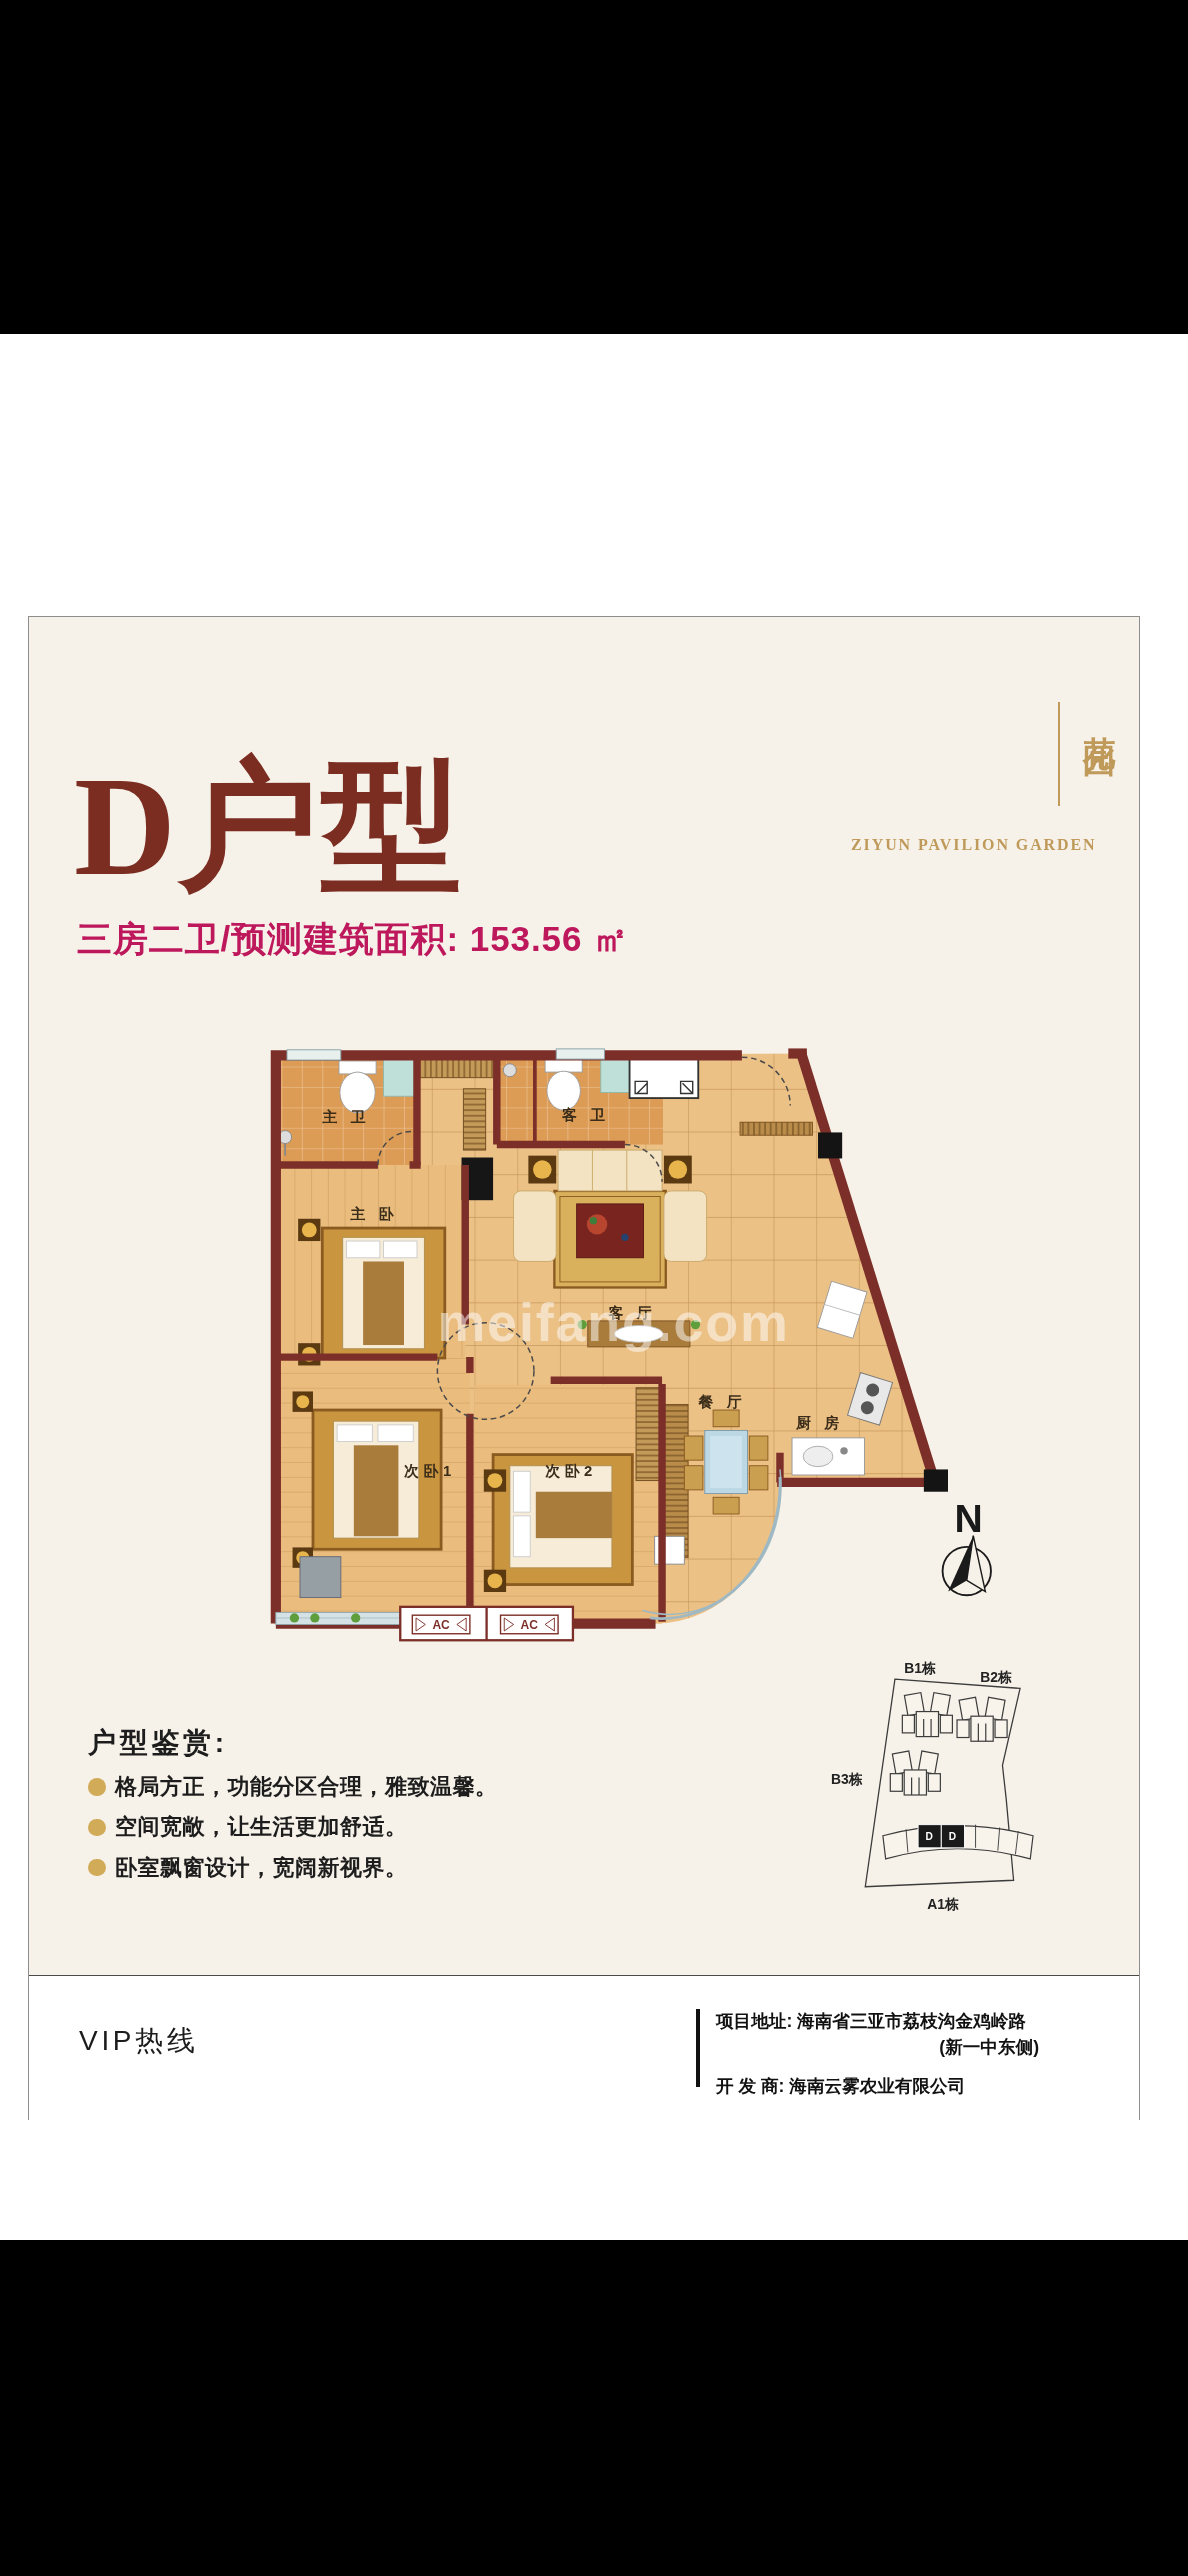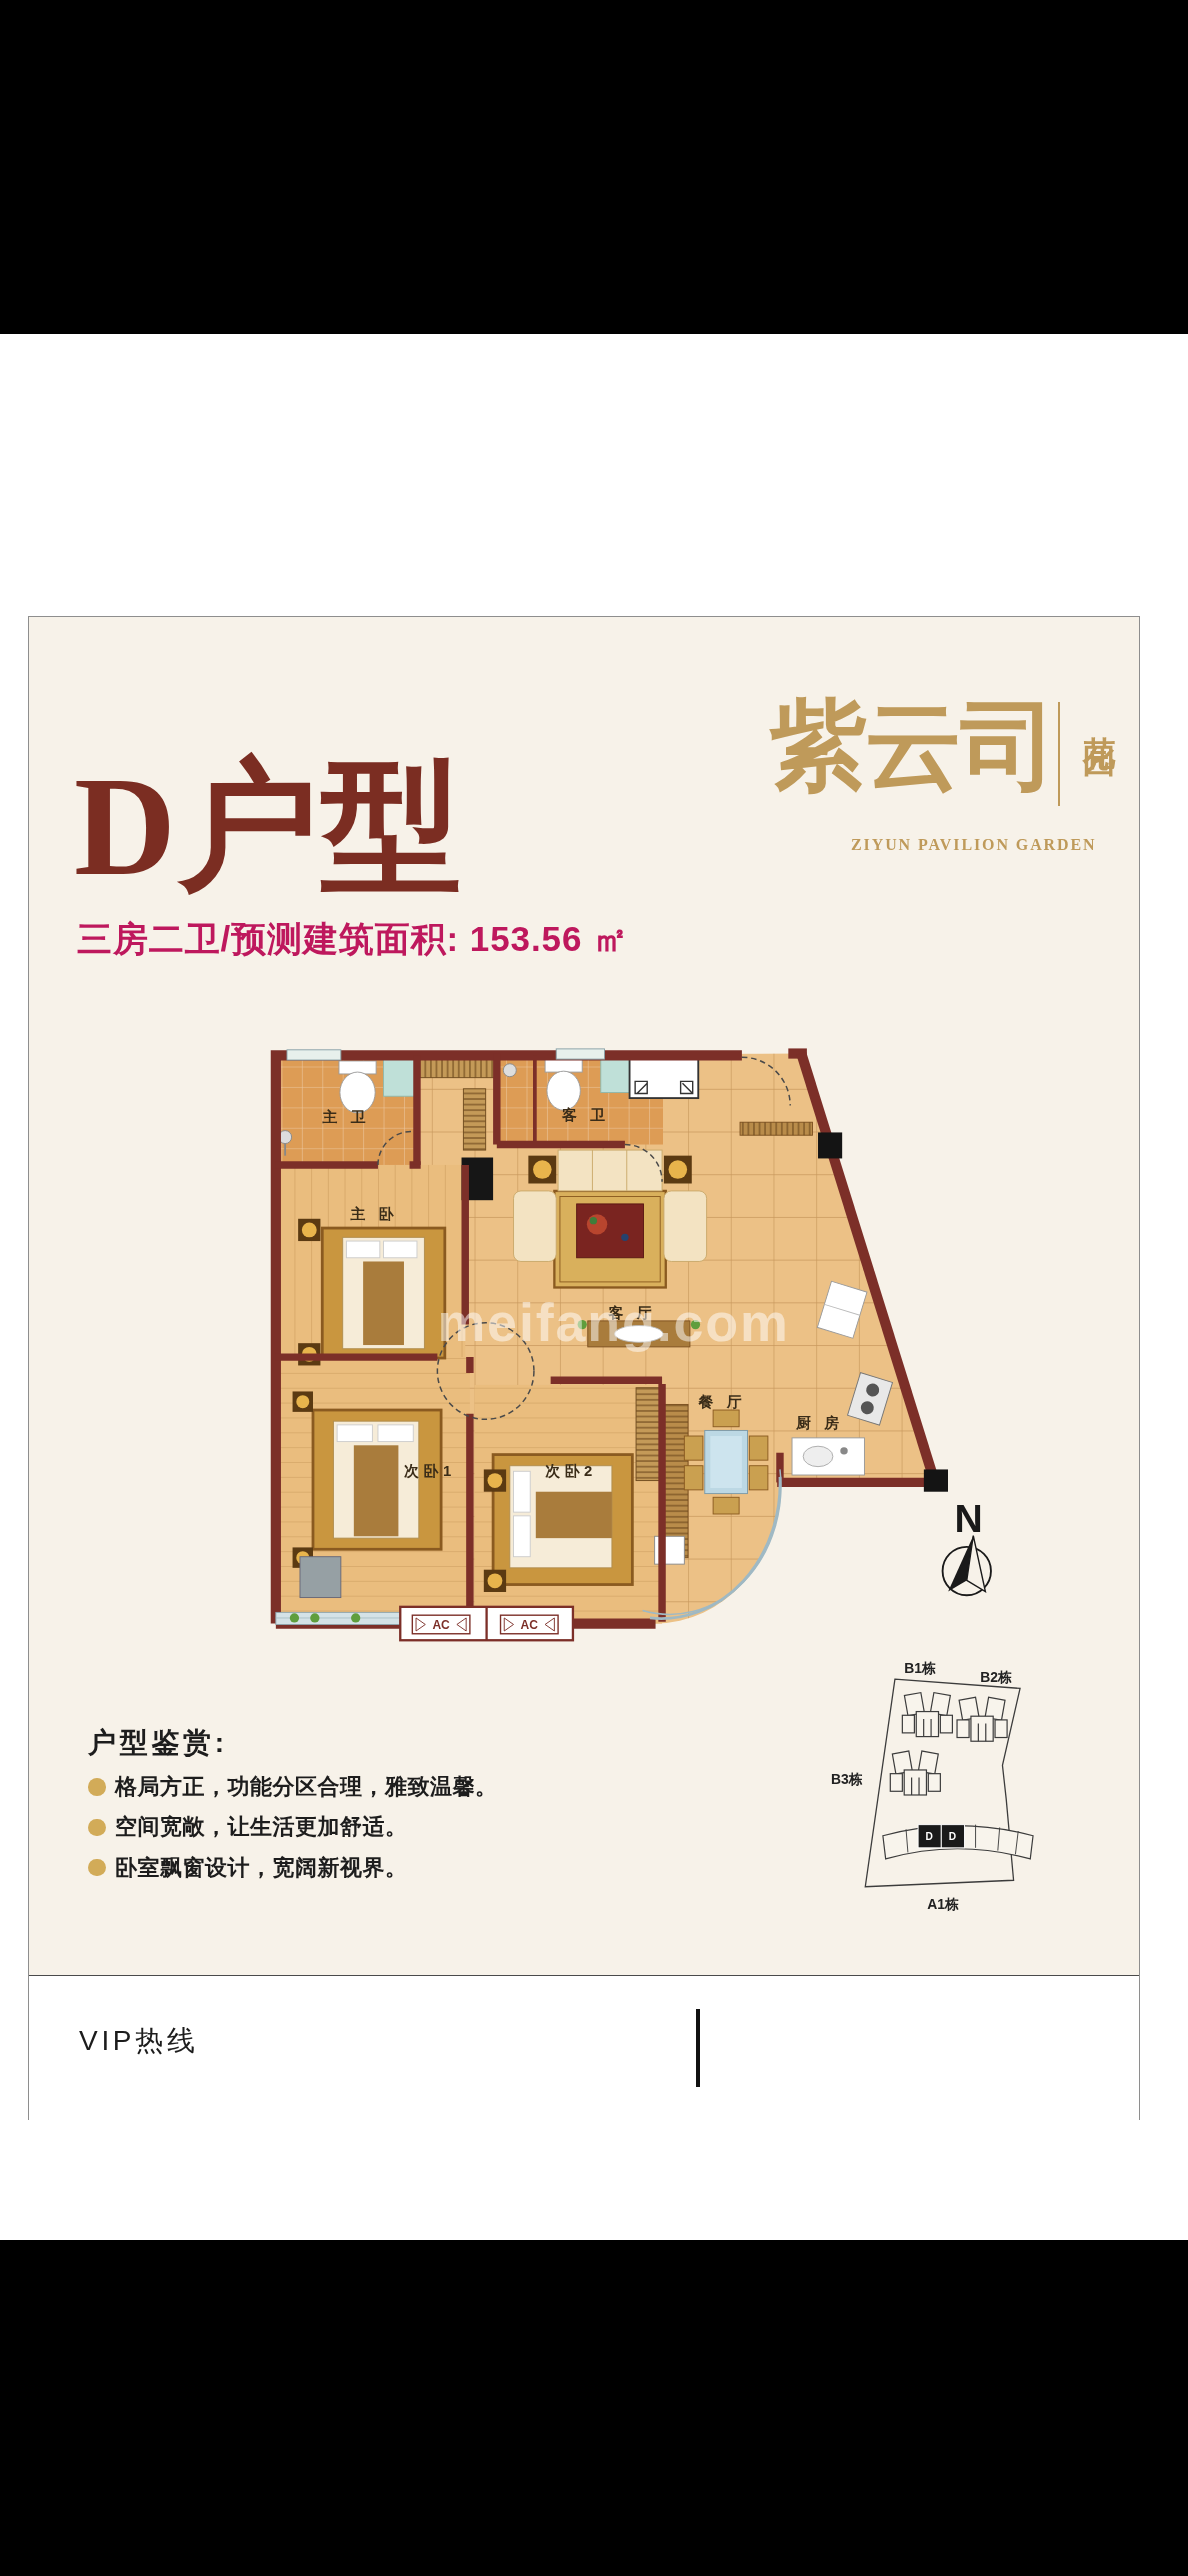--- a/index.html
+++ b/index.html
@@ -58,21 +58,20 @@
   .sitelbl{font-size:15px;font-weight:600;fill:#222;}
 </style>
 </head>
 <body>
 
 <div class="page">
   <div class="bar top"></div>
 
   <div class="card">
 
-    <div class="logo-brand">紫云司</div>
     <div class="logo-divider"></div>
     <div class="logo-suffix">花园</div>
     <div class="logo-english">ZIYUN PAVILION GARDEN</div>
 
     <div class="title">D户型</div>
     <div class="subtitle">三房二卫/预测建筑面积: 153.56 ㎡</div>
 
     <svg class="floorplan" width="687" height="599" viewBox="0 0 740 645">
       <defs>
         <pattern id="tiles" width="46" height="46" patternUnits="userSpaceOnUse">
@@ -350,19 +349,24 @@
       </div>
       <div class="feature-row">
         <span class="dot"></span>
         <span class="txt">卧室飘窗设计，宽阔新视界。</span>
       </div>
     </div>
 
     <div class="card-footer">
       <div class="vip">VIP热线</div>
       <div class="footer-bar"></div>
+      <div class="addr">
+        <div class="l1">项目地址: 海南省三亚市荔枝沟金鸡岭路</div>
+        <div class="l2">(新一中东侧)</div>
+        <div class="l3">开 发 商: 海南云雾农业有限公司</div>
+      </div>
     </div>
 
   </div>
 
   <div class="bar bottom"></div>
 </div>
 
 
 </body></html>

